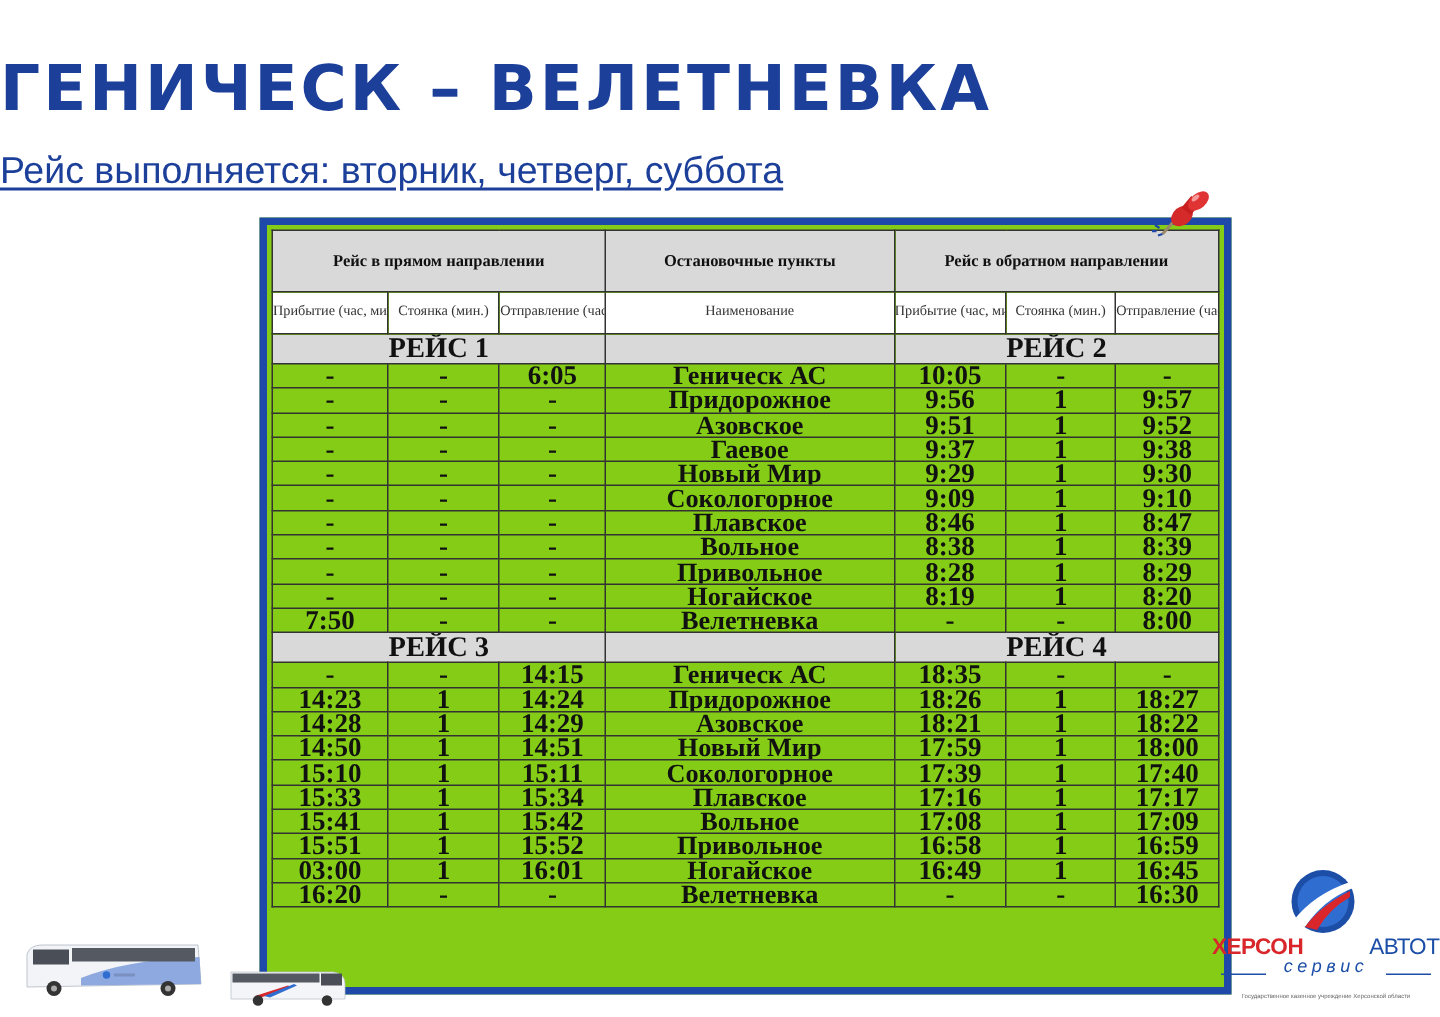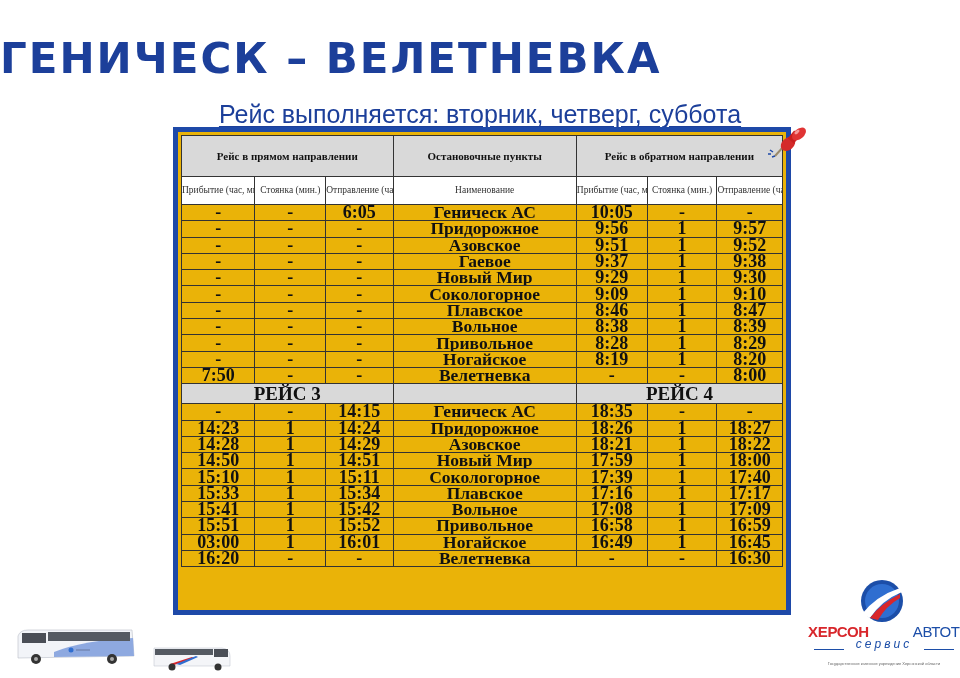--- a/index.html
+++ b/index.html
@@ -6,27 +6,27 @@
   body {
     width:960px; height:678px; background:#ffffff; position:relative; overflow:hidden;
     font-family:"Liberation Sans", sans-serif;
   }
   .title {
     position:absolute; left:0; top:34px; width:960px; text-align:left;
     font-family:"DejaVu Sans", sans-serif; font-weight:bold; font-size:42px;
     color:#1c3f9a; letter-spacing:2px; line-height:50px;
   }
   .subtitle {
-    position:absolute; left:0; top:98px; width:960px; text-align:center;
+    position:absolute; left:0; top:98px; width:960px; text-align:left;
     font-family:"Liberation Sans", sans-serif; font-size:25px; color:#1c3f9a;
     text-decoration:underline; text-underline-offset:3px; line-height:32px;
   }
   .frame {
-    position:absolute; left:173px; top:127px; width:608px; height:478px;
-    border:5px solid #1e49a8; background:#eab308; padding:0;
+    position:absolute; left:173px; top:145px; width:608px; height:478px;
+    border:5px solid #1e49a8; background:#84cc16; padding:15px;
   }
   .inner {
     position:absolute; left:3px; top:3px; right:3px; bottom:3px;
   }
   table.sched {
     width:100%; border-collapse:collapse; table-layout:fixed;
     font-family:"Liberation Serif", serif; color:#111;
   }
   table.sched td {
     border:1px solid #333; text-align:center; padding:0; overflow:hidden; white-space:nowrap;
@@ -83,20 +83,25 @@
         </tr>
         <tr class="h2">
           <td>Прибытие (час, мин.)</td>
           <td>Стоянка (мин.)</td>
           <td>Отправление (час, мин.)</td>
           <td>Наименование</td>
           <td>Прибытие (час, мин.)</td>
           <td>Стоянка (мин.)</td>
           <td>Отправление (час, мин.)</td>
         </tr>
+      <tr class="trip">
+            <td colspan="3">РЕЙС 1</td>
+            <td></td>
+            <td colspan="3">РЕЙС 2</td>
+          </tr>
           <tr class="r">
             <td>-</td>
             <td>-</td>
             <td>6:05</td>
             <td class="stop">Геническ АС</td>
             <td>10:05</td>
             <td>-</td>
             <td>-</td>
           </tr>
           <tr class="r">

